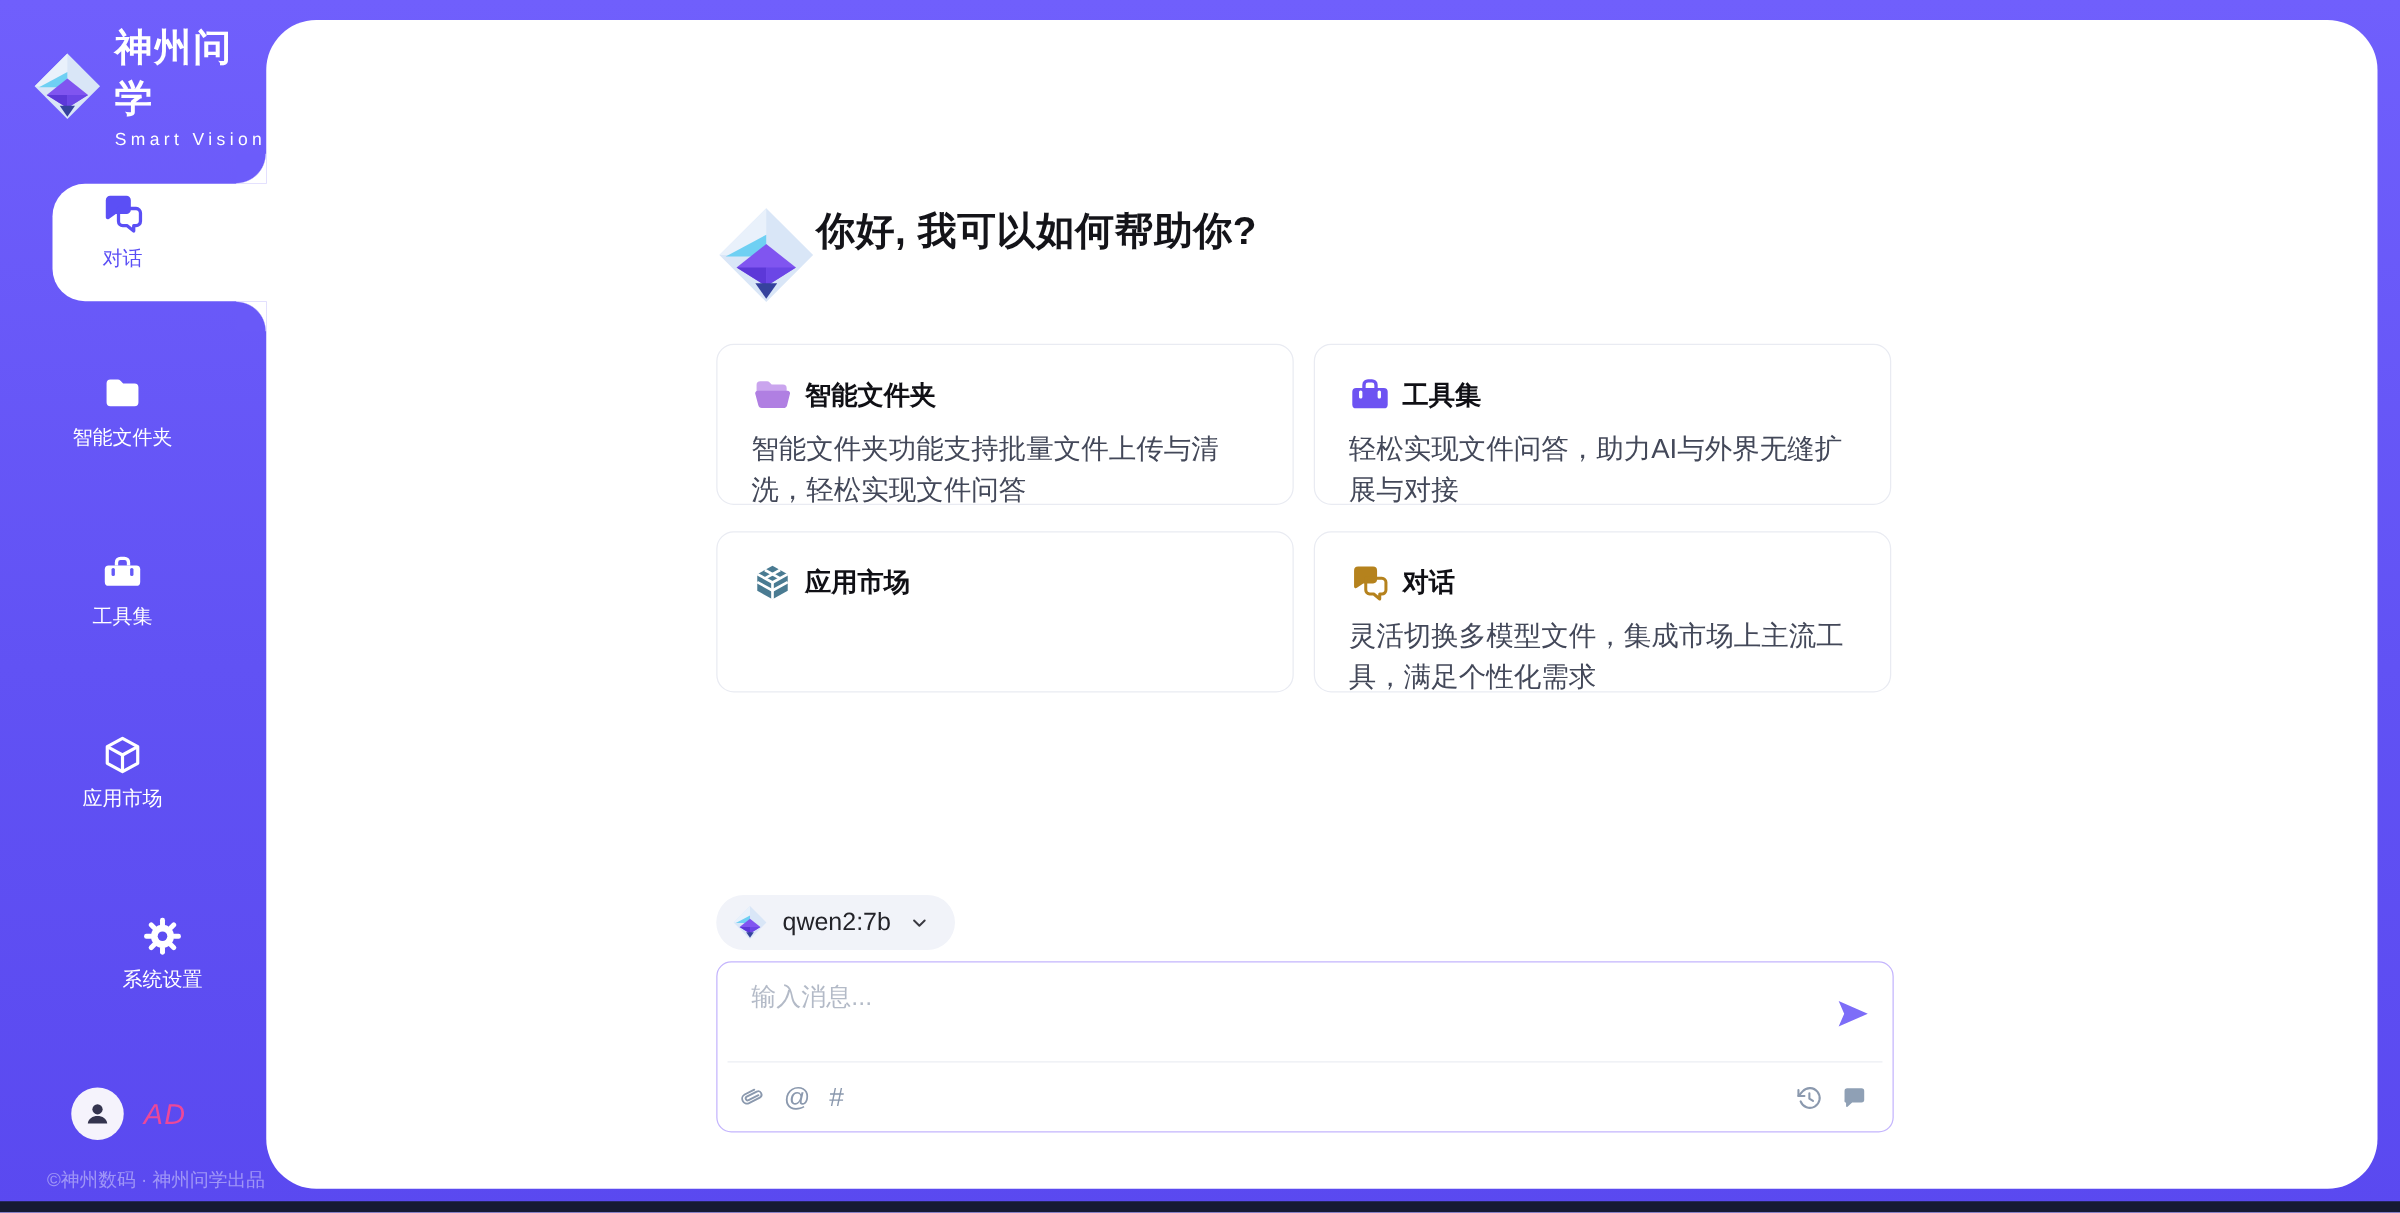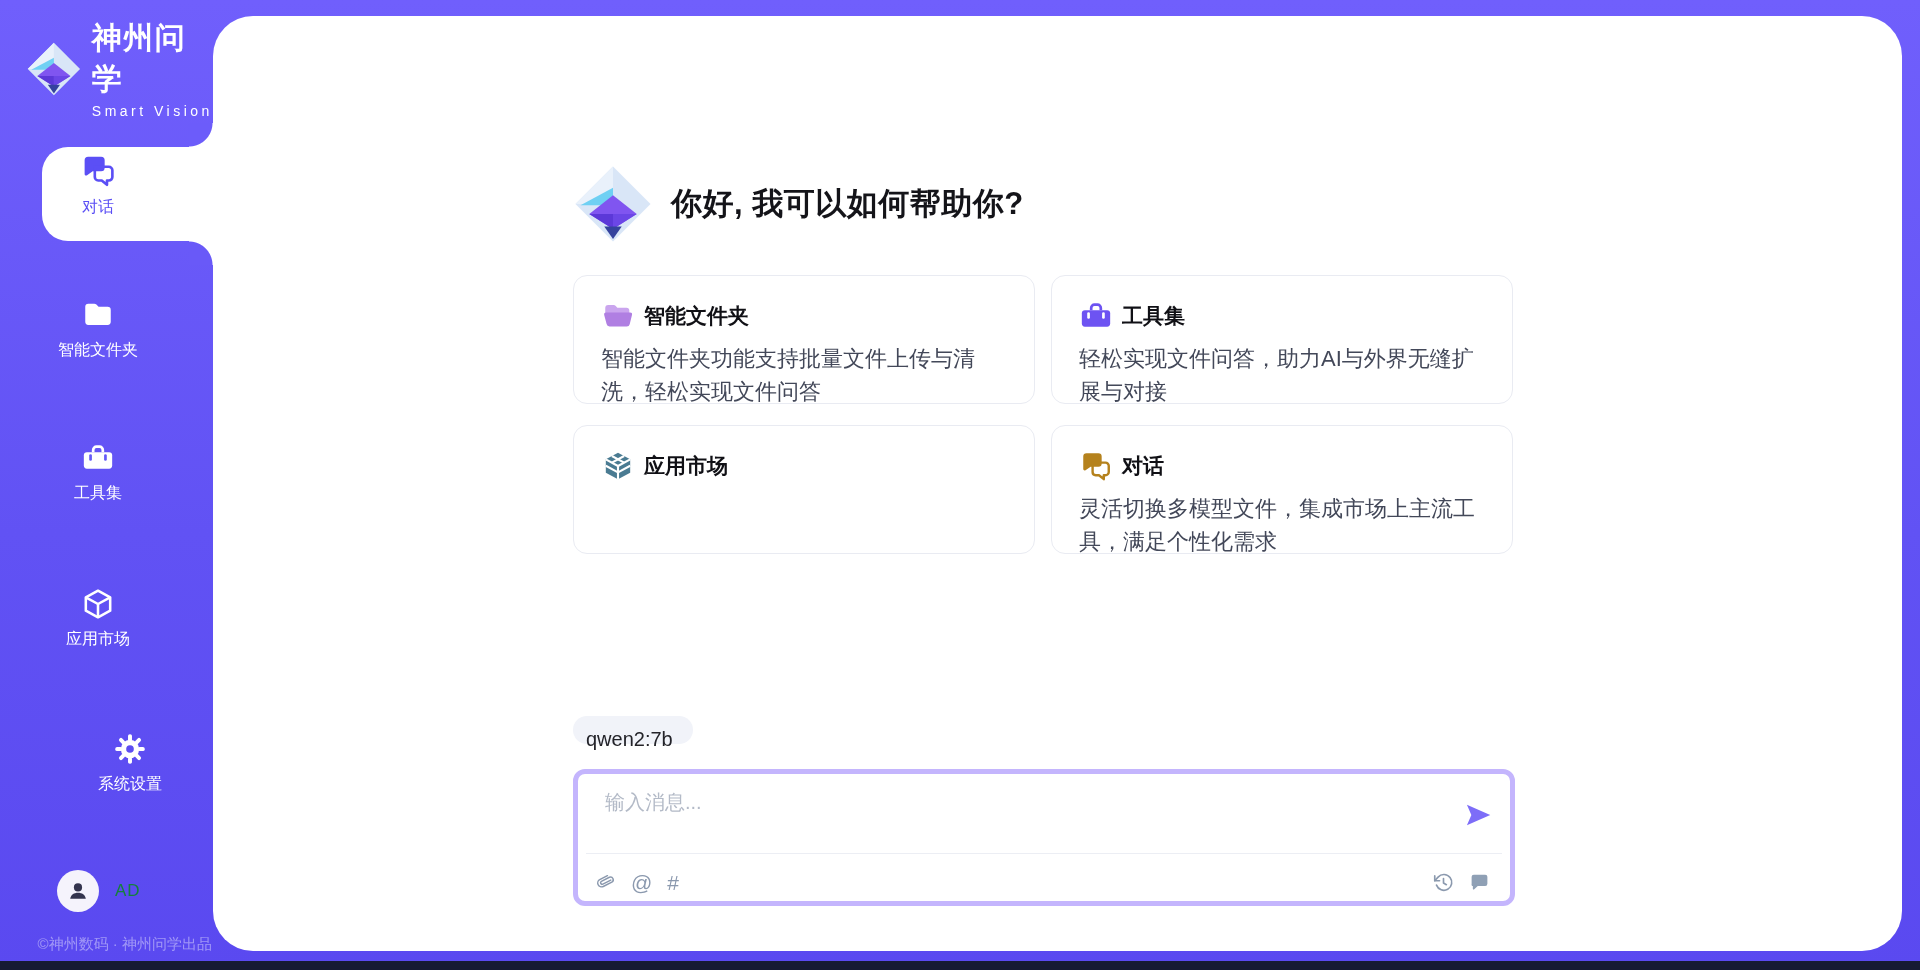--- a/index.html
+++ b/index.html
@@ -27,45 +27,45 @@
   .nav-item { position:absolute; left:0; width:196px; display:flex; flex-direction:column; align-items:center; gap:8px; z-index:5; cursor:pointer; }
   .nav-item .nav-label { color:#fff; font-size:16px; }
   .nav-item.active .nav-label { color:#5b4ff5; }
   .nav-icon { width:34px; height:34px; }
   .nav-item.active .nav-icon { width:37px; height:37px; }
   .ni1 { top:152px; } .ni2 { top:298px; } .ni3 { top:441px; } .ni4 { top:587px; } .ni5 { top:732px;margin-left:32px; }
 
   .user-row { position:absolute; left:57px; top:870px; display:flex; align-items:center; gap:16px; cursor:pointer; }
   .avatar { width:42px; height:42px; border-radius:50%; background:#f5f3fc; display:flex; align-items:center; justify-content:center; }
   .avatar svg { width:24px; height:24px; }
-  .user-name { color:#15803d; font-size:17px; letter-spacing:1px; }
+  .user-name { color:#ec4899; font-size:23px; letter-spacing:1px;font-style:italic; }
   .side-footer { position:absolute; left:12px; bottom:16px; width:200px; color:rgba(255,255,255,0.42); font-size:15px; z-index:5;text-align:right; }
 
   
   .main-panel { position:absolute; left:213px; top:16px; right:18px; bottom:19px; background:#fff; border-radius:40px; z-index:2; }
   .content { position:absolute; left:360px; top:0; width:942px; height:100%; }
 
-  .greeting { position:absolute; top:148px; left:0; display:flex; align-items:center; gap:18px; }
+  .greeting { position:absolute; top:148px; left:0; display:flex; align-items:flex-start; }
   .greeting-logo { width:80px; height:80px; }
   .greeting-text { font-size:31px; font-weight:bold; color:#141419; letter-spacing:0.5px; }
 
   .cards { position:absolute; top:259px; left:0; display:grid; grid-template-columns:462px 462px; gap:21px 16px; }
   .card { width:462px; height:129px; background:#fff; border:1px solid #e9ebf2; border-radius:14px; padding:23px 26px 0 27px; cursor:pointer; }
   .card-head { display:flex; align-items:center; gap:9px; }
   .card-icon { width:34px; height:34px; flex:0 0 34px; }
   .card-title { font-size:21px; font-weight:bold; color:#101015; }
   .card-desc { margin-top:9px; font-size:22px; color:#434859; line-height:1.52; }
 
-  .model-pill { position:absolute; top:700px; left:0; height:28px; padding:0 20px 0 13px; background:#f1f3f9; border-radius:22px;
-    display:inline-flex; align-items:center; gap:12px; cursor:pointer;flex-direction:column; }
+  .model-pill { position:absolute; top:700px; left:0; height:44px; padding:0 20px 0 13px; background:#f1f3f9; border-radius:22px;
+    display:inline-flex; align-items:center; gap:12px; cursor:pointer; }
   .pill-logo { width:28px; height:28px; }
   .pill-text { font-size:20px; color:#232329; }
   .pill-chevron { width:17px; height:17px; margin-left:2px; }
 
-  .composer { position:absolute; top:753px; left:0; width:942px; height:137px; background:#fff; border:5px solid #c4b5fd; border-radius:12px; }
+  .composer { position:absolute; top:753px; left:0; width:942px; height:137px; background:#fff; border:1px solid #c4b5fd; border-radius:12px; }
   .composer-input { position:absolute; left:27px; top:17px; width:830px; font-size:20px; color:#30303a; border:none; outline:none; background:transparent;
     font-family:"Liberation Sans","DejaVu Sans",sans-serif; }
   .composer-input::placeholder { color:#b3bac7; }
   .send-btn { position:absolute; right:18px; top:27px; width:28px; height:28px; cursor:pointer; }
   .composer-divider { position:absolute; left:8px; right:8px; top:79px; height:1px; background:#eceef4; }
   .composer-toolbar { position:absolute; left:17px; right:20px; top:80px; height:56px; display:flex; align-items:center; gap:15px; }
   .tb-icon { width:21px; height:21px; cursor:pointer; }
   .tb-glyph { font-size:21px; color:#8b99ae; cursor:pointer; line-height:1; }
   .tb-right { margin-left:auto; display:flex; align-items:center; gap:15px; }
 </style>

